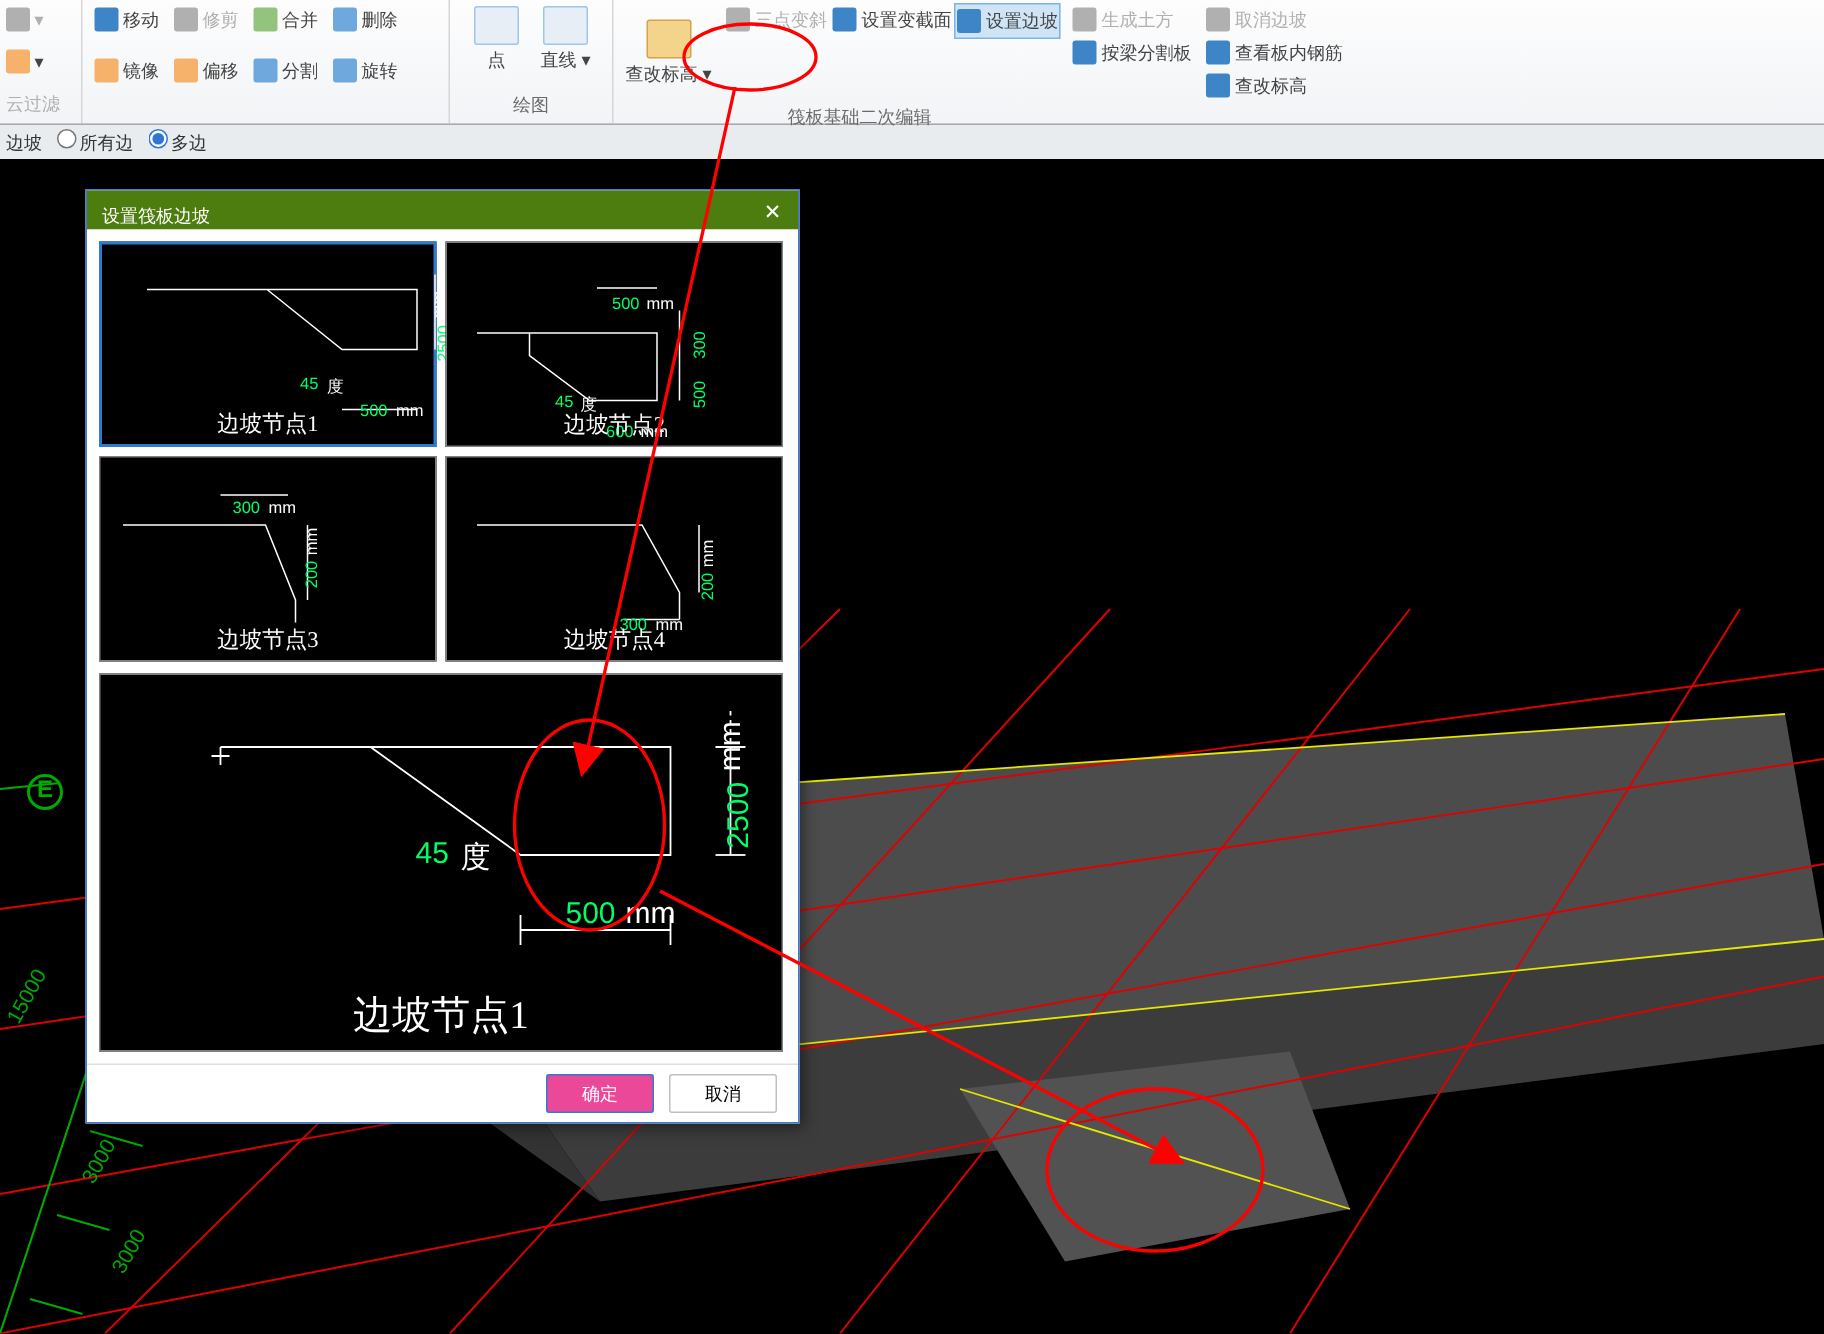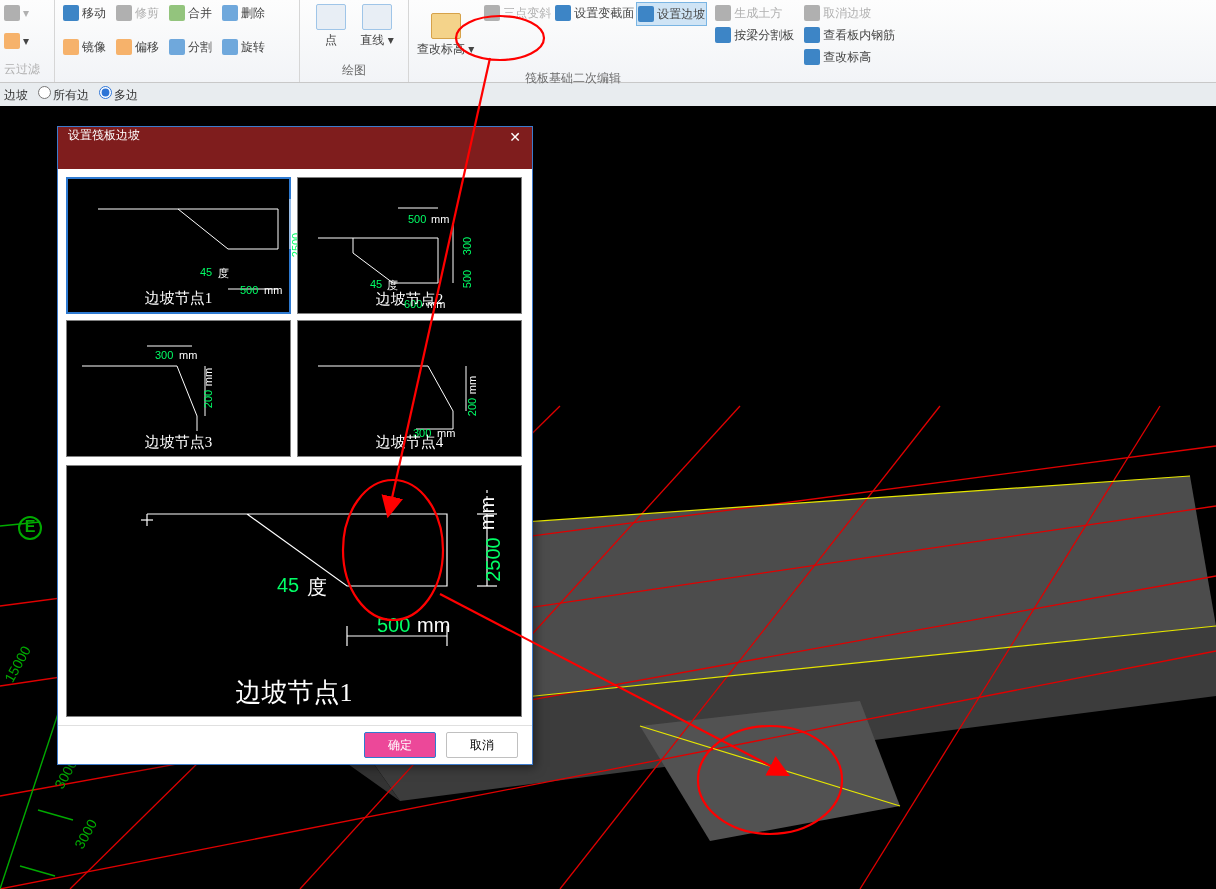--- a/index.html
+++ b/index.html
@@ -22,21 +22,21 @@
   .optbar{height:24px;background:#e8ecef;border-bottom:1px solid #bfbfbf;display:flex;align-items:center;gap:6px;padding-left:2px;color:#333;}
   .optbar input[type=radio]{accent-color:#2e75d6;margin:0 2px 0 4px;}
   
   .viewport{position:absolute;left:0;top:106px;width:1216px;height:783px;background:#000;}
   .viewport svg{position:absolute;left:0;top:0;}
   .axis-lbl{position:absolute;color:#00aa00;font-size:16px;}
   .axis-lbl.e{left:18px;top:410px;border:2px solid #00aa00;border-radius:50%;width:20px;height:20px;line-height:18px;text-align:center;font-weight:bold;}
   .dimtxt{position:absolute;color:#00aa00;font-size:14px;transform:rotate(-61deg);}
   
   .dlg{position:absolute;left:57px;top:126px;width:474px;background:#fff;border:1px solid #3d7bcc;box-shadow:2px 2px 10px rgba(0,0,0,.5);}
-  .dlg-title{height:26px;background:#7f1d1d;color:#fff;display:flex;align-items:flex-start;justify-content:space-between;padding:0 4px 16px 10px;font-size:12px;}
+  .dlg-title{height:26px;background:#4d7c0f;color:#fff;display:flex;align-items:flex-end;justify-content:space-between;padding:0 4px 0 10px;font-size:12px;}
   .dlg-close{width:26px;height:22px;text-align:center;line-height:20px;cursor:pointer;font-size:14px;}
   .dlg-body{padding:8px;background:#fff;}
   .thumbs{display:flex;flex-wrap:wrap;gap:6px;}
   .thumb{width:223px;height:135px;background:#000;border:1px solid #808080;position:relative;cursor:pointer;}
   .thumb.sel{border:2px solid #2e7ad1;width:221px;height:133px;}
   .thumb .cap{position:absolute;bottom:4px;left:0;right:0;text-align:center;color:#fff;font-family:"SimSun";font-size:15px;}
   .preview{margin-top:8px;width:454px;height:250px;background:#000;border:1px solid #808080;position:relative;}
   .preview .cap{position:absolute;bottom:6px;left:0;right:0;text-align:center;color:#fff;font-family:"SimSun";font-size:26px;}
   .dlg-foot{height:38px;display:flex;justify-content:flex-end;align-items:center;gap:10px;padding-right:14px;border-top:1px solid #e0e0e0;}
   .btn{min-width:72px;height:26px;border:1px solid #c0c0c0;background:#fff;border-radius:2px;cursor:pointer;font-size:12px;}

